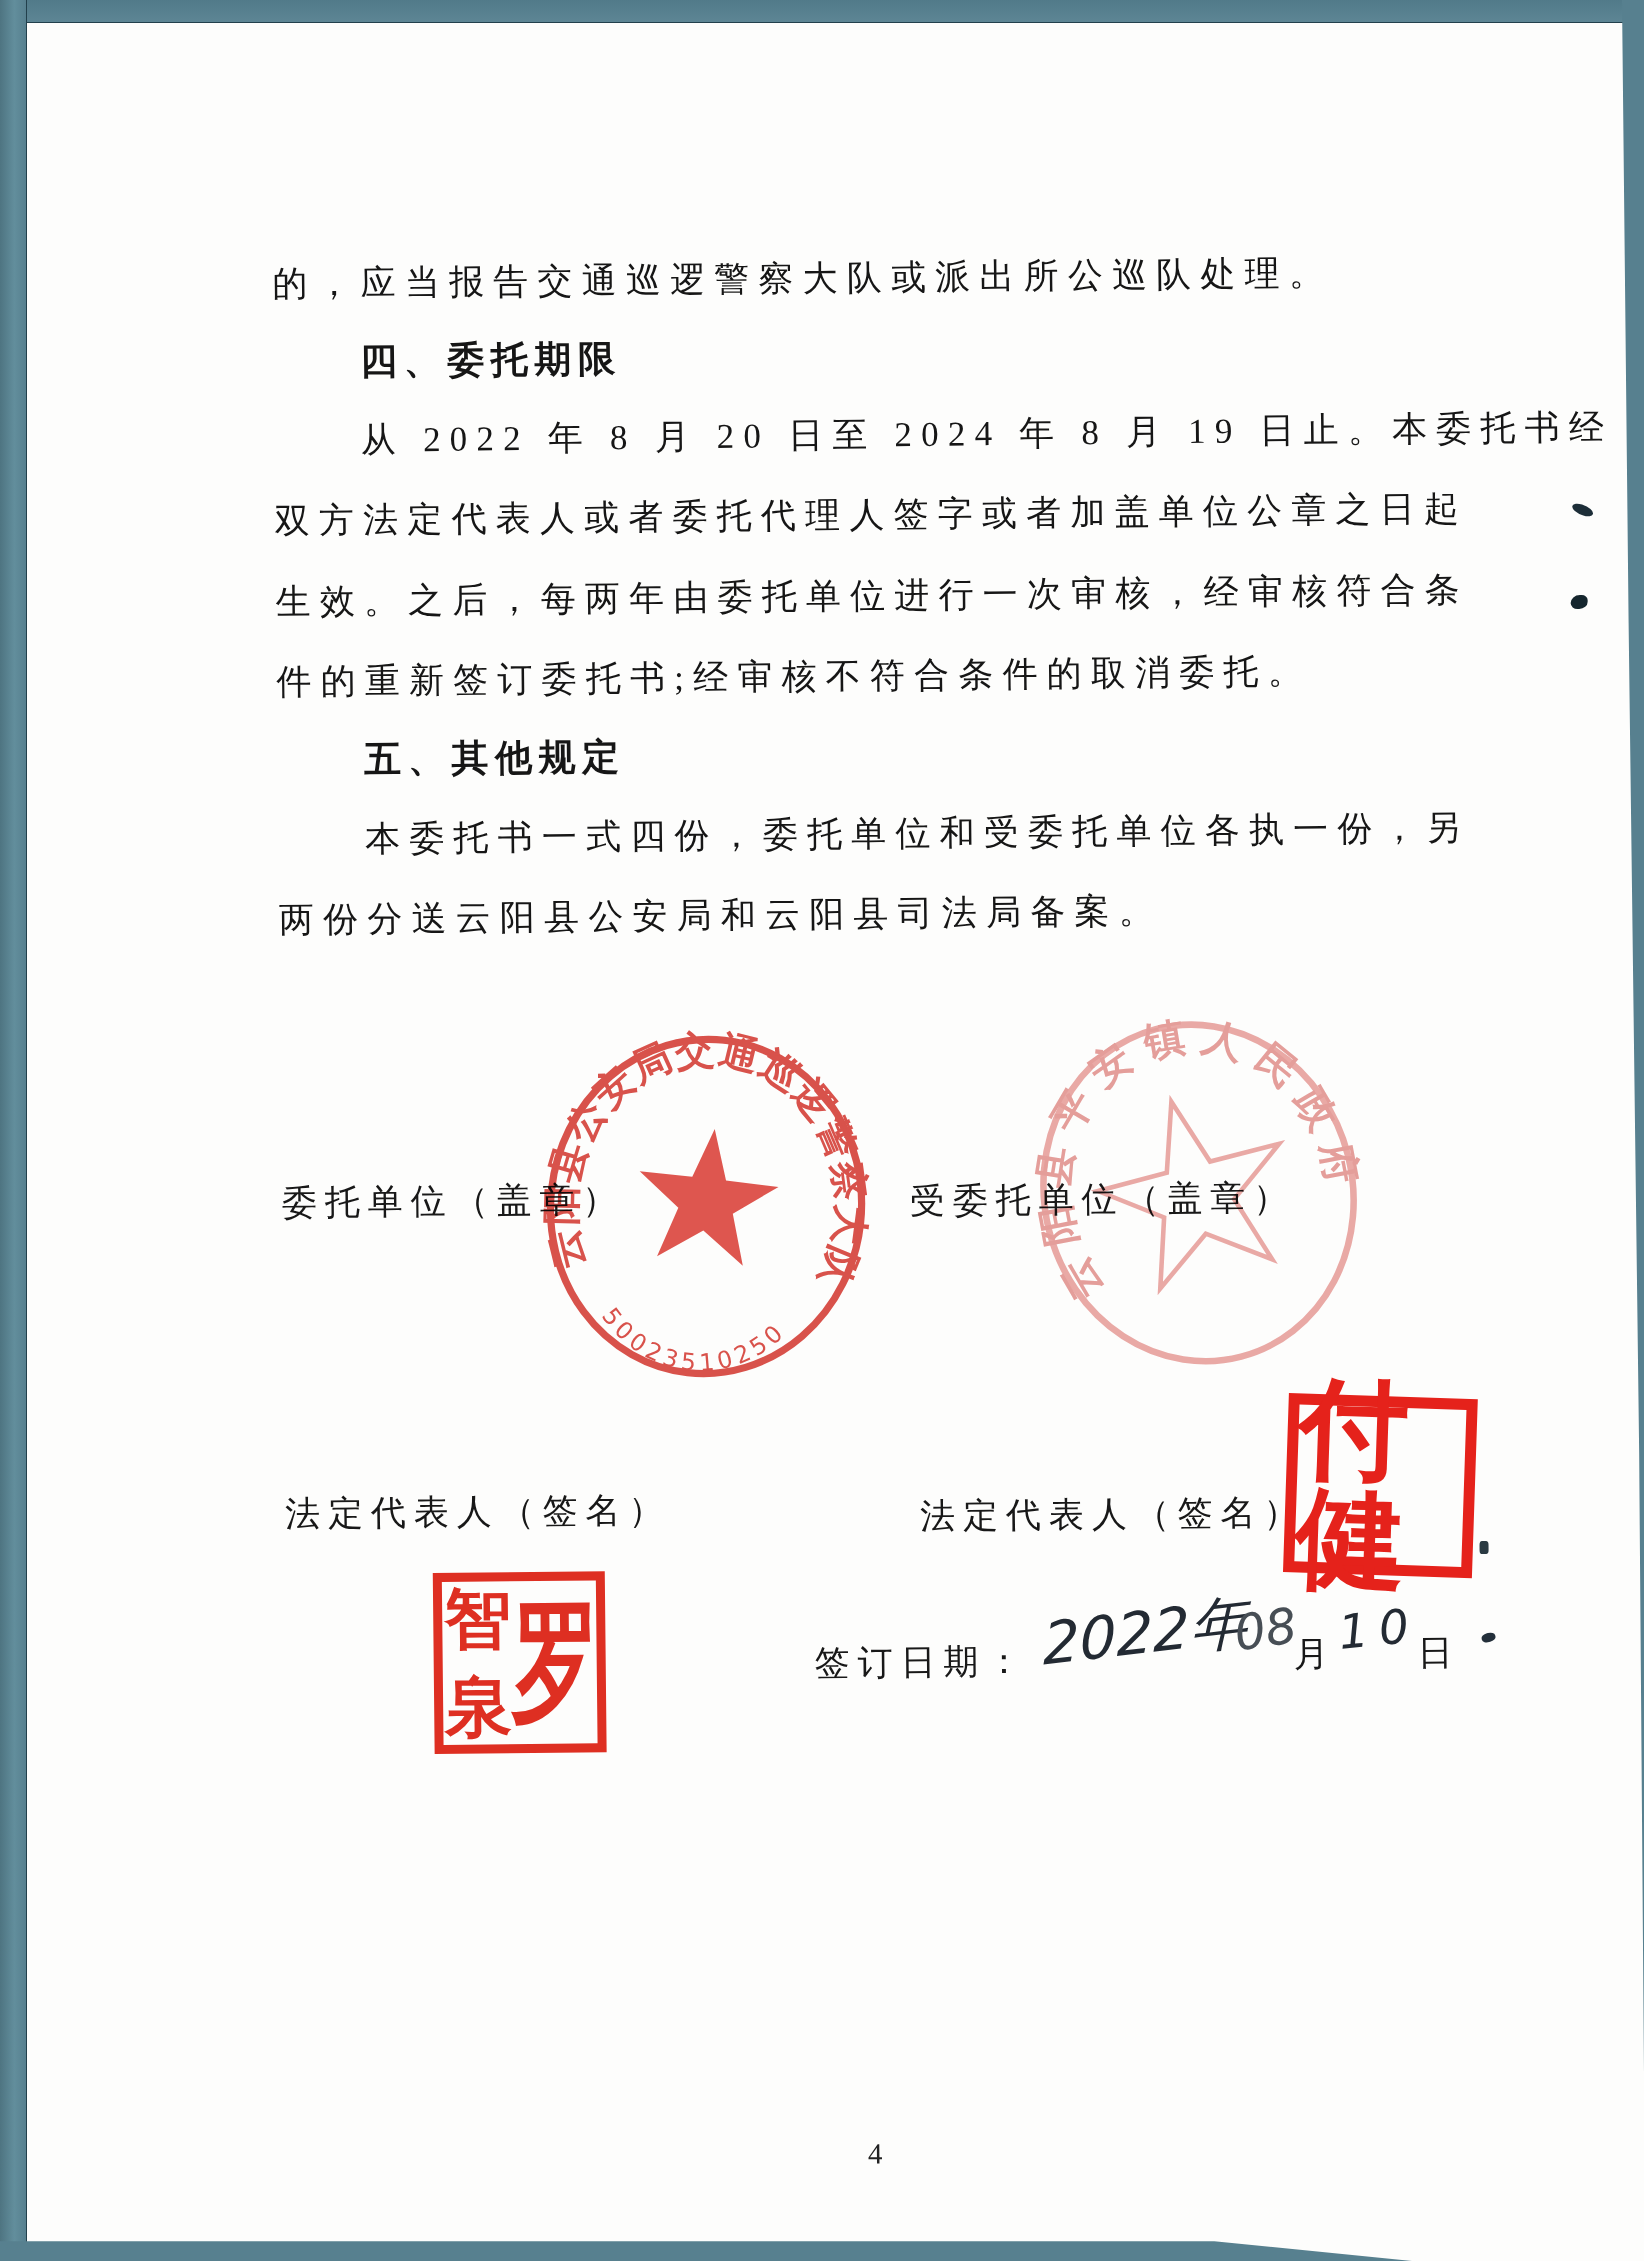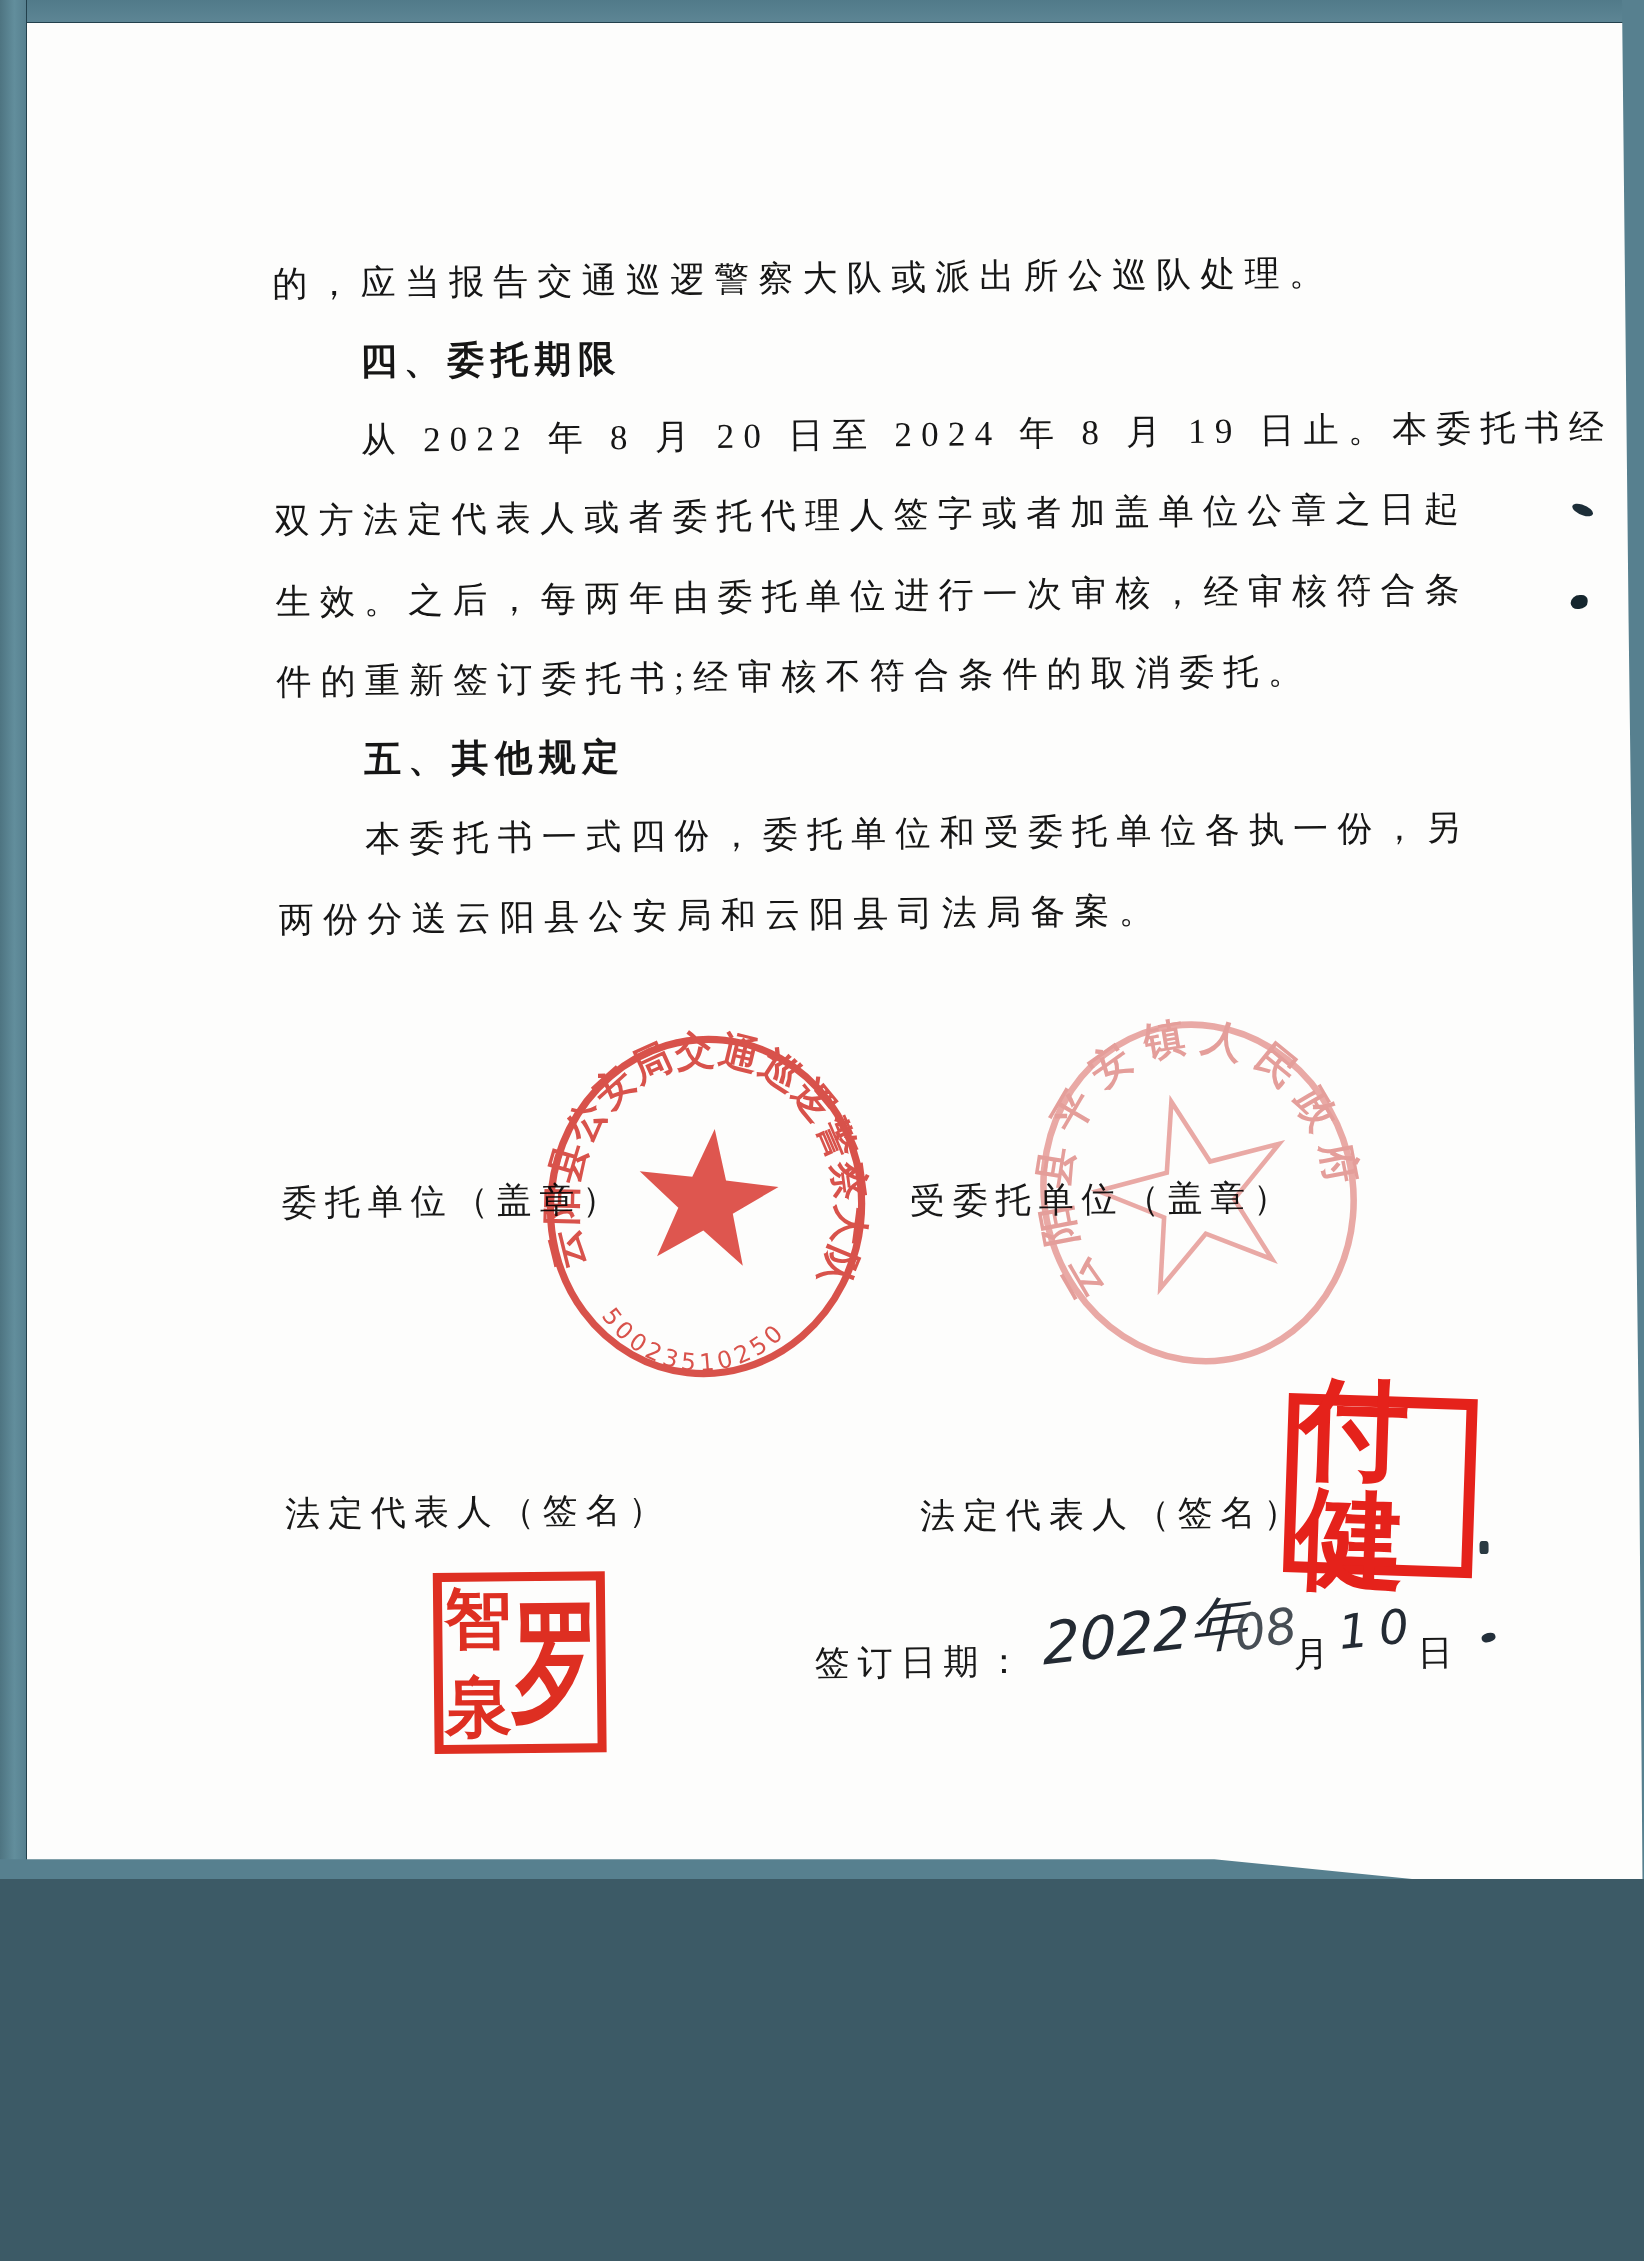--- a/index.html
+++ b/index.html
@@ -1,16 +1,16 @@
 <!DOCTYPE html>
 <html style="font-size:10.5px"><head>
 <meta charset="utf-8">
 <style>
   html,body{margin:0;padding:0;background:#3c5a66;}
-  .scan{position:relative;width:1644px;height:1879px;background:#57808f;overflow:hidden;
+  .scan{position:relative;width:1644px;height:2261px;background:#57808f;overflow:hidden;
         font-family:"Liberation Serif",serif;}
   .paper{position:absolute;left:26px;top:22px;right:0;bottom:0;background:#fdfdfc;}
   .content{position:absolute;inset:0;transform:rotate(-0.6deg);transform-origin:821px 1116px;}
   .bodyline{position:absolute;white-space:nowrap;font-size:35px;letter-spacing:9.2px;
             color:#161616;font-family:"Liberation Serif",serif;}
   .heading{font-family:"Liberation Sans",sans-serif;font-weight:700;font-size:37px;letter-spacing:6.6px;}
   .label{position:absolute;white-space:nowrap;font-size:35px;letter-spacing:7.9px;color:#181818;}
   .hand{position:absolute;white-space:nowrap;color:#232a33;font-style:italic;
         font-family:"DejaVu Sans",sans-serif;}
   .seal-svg{position:absolute;mix-blend-mode:multiply;}

